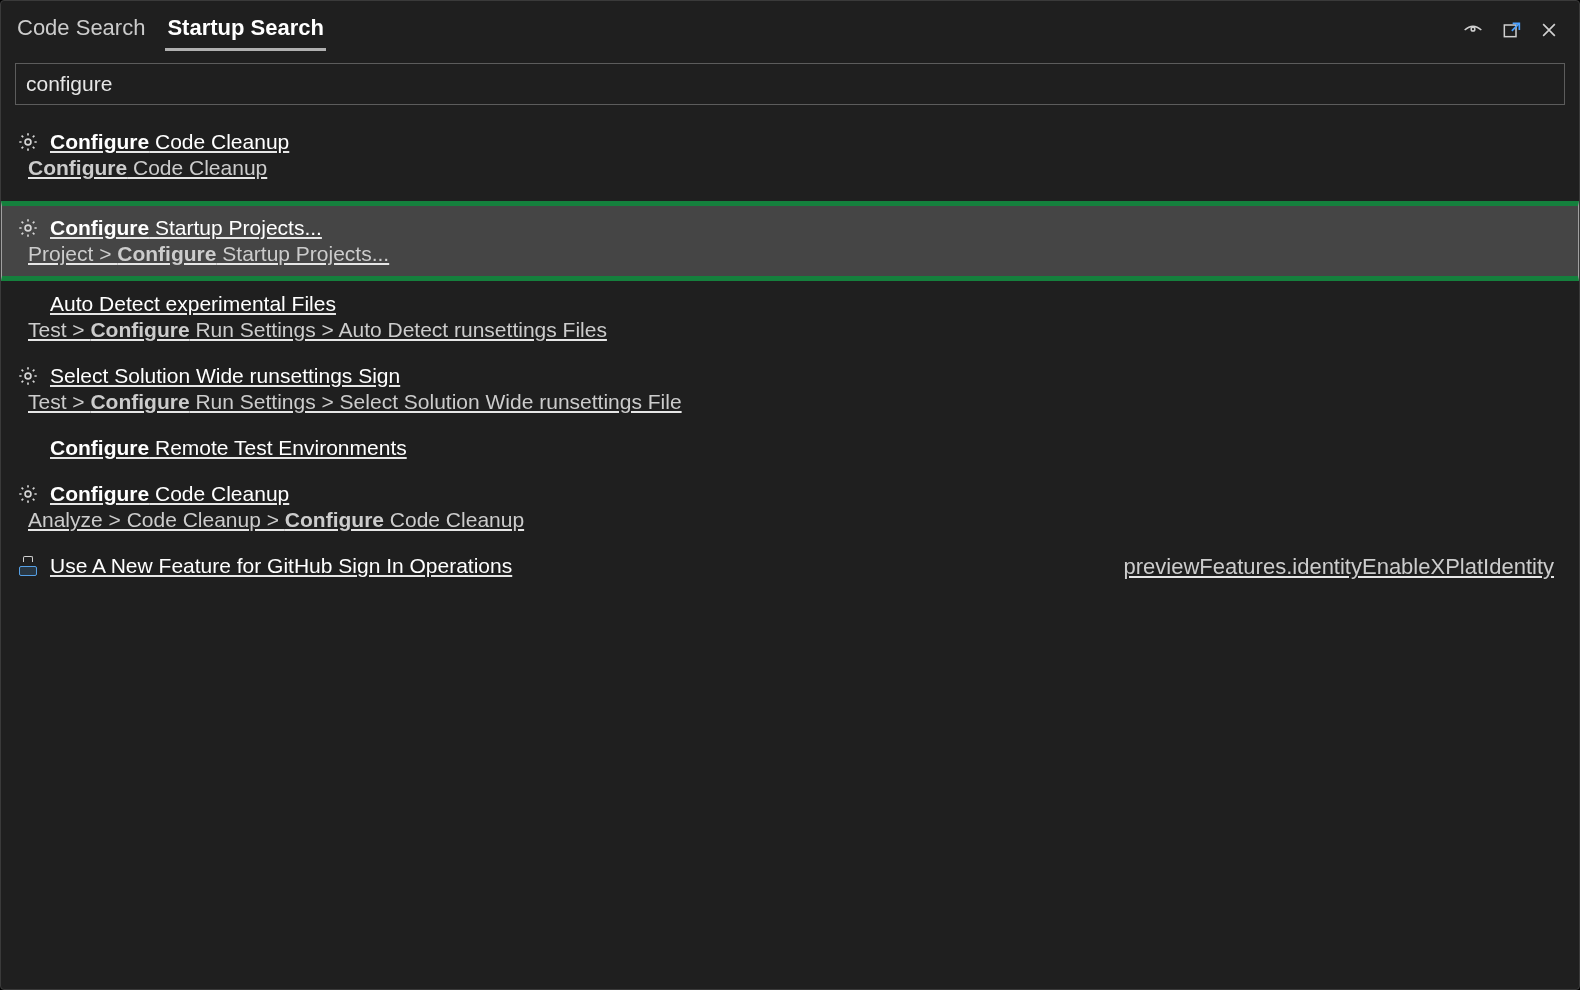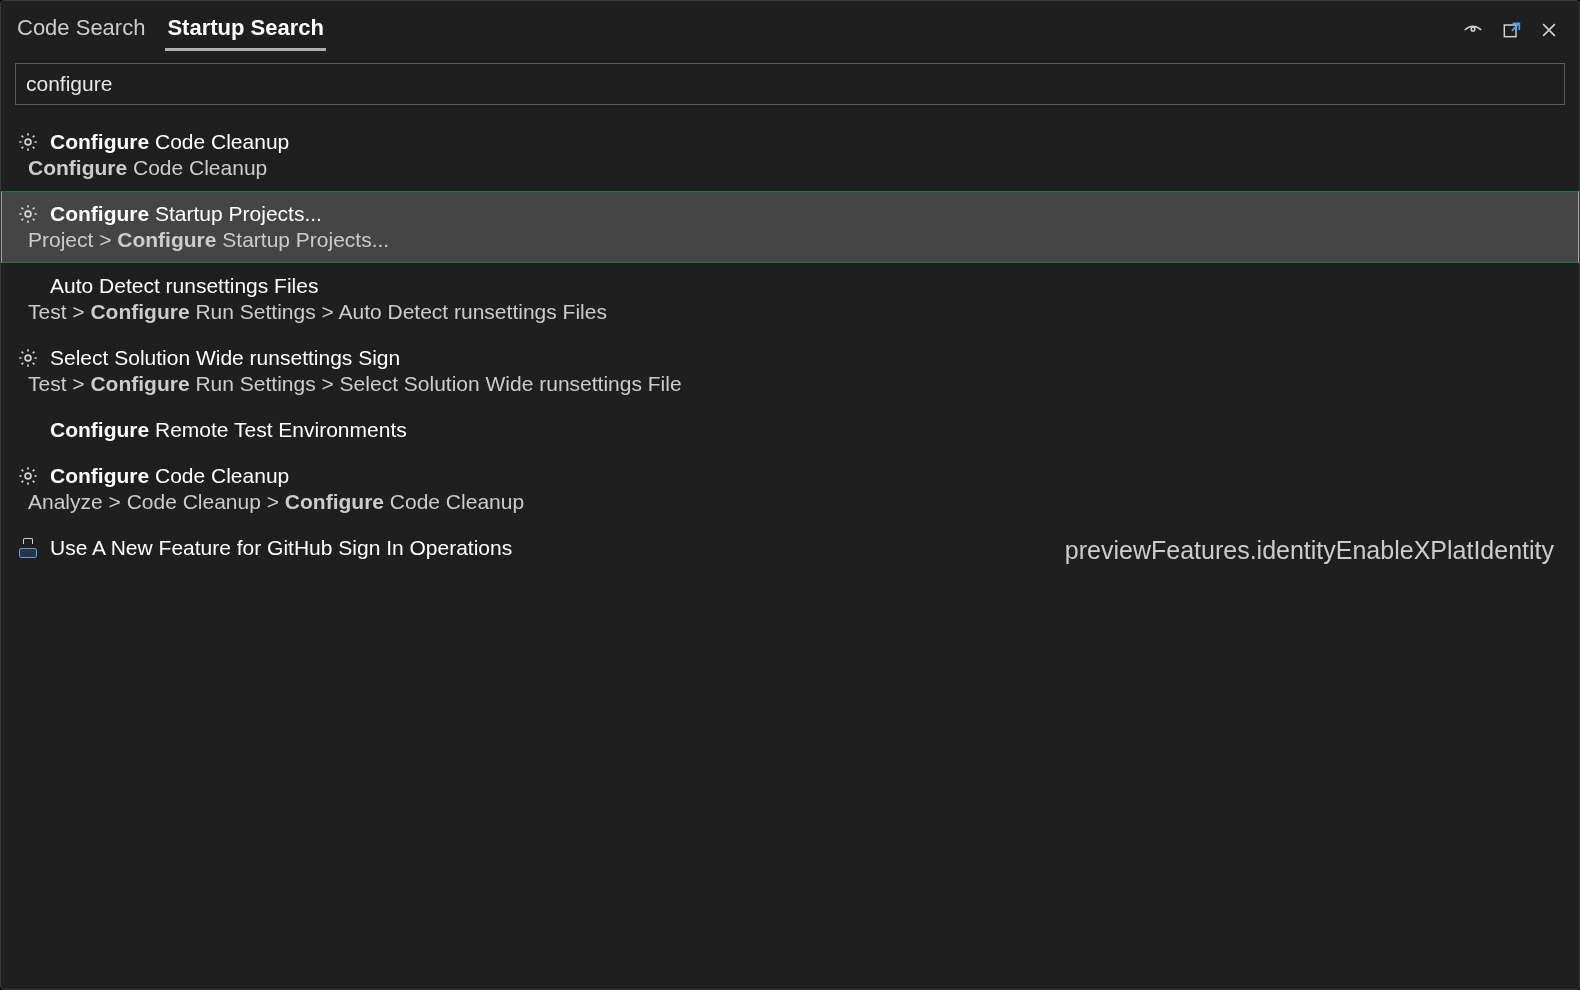--- a/index.html
+++ b/index.html
@@ -90,26 +90,28 @@
     outline: none;
     font-family: inherit;
   }
   .results {
     padding-top: 8px;
   }
   .item {
     padding: 10px 14px 10px 14px;
     border: 1px solid transparent;
     cursor: pointer;
+    text-decoration: underline;
   }
   .item.selected {
     background: var(--bg-hover);
-    border: 1px solid #15803d;
+    border: 5px solid #15803d;
     border-left: 1px solid #a0a0a0;
     border-right: 1px solid #a0a0a0;
+    margin-top: 10px;
   }
   .row1 {
     display: flex;
     align-items: center;
     gap: 10px;
     font-size: 21px;
     color: #fff;
   }
   .row-top {
     display: flex;
@@ -127,21 +129,21 @@
     width: 24px;
     height: 24px;
     display: flex;
     align-items: center;
     justify-content: center;
     flex: 0 0 24px;
     color: #d6d6d6;
   }
   .icon-slot.empty { }
   .meta {
-    font-size: 25px;
+    font-size: 22px;
     color: var(--text-dim);
     padding-right: 10px;
     white-space: nowrap;
   }
   .gear svg { stroke: currentColor; fill: none; }
   .toolbox-icon {
     width: 22px; height: 20px; position: relative;
   }
   .toolbox-icon .bottom {
     position:absolute; left:2px; right:2px; bottom:0; height:10px;
@@ -214,21 +216,21 @@
             </span>
             <span><span class="bold">Configure</span> Startup Projects...</span>
           </div>
         </div>
         <div class="path">Project &gt; <span class="bold">Configure</span> Startup Projects...</div>
       </div>
       <div class="item">
         <div class="row-top">
           <div class="row1">
             <span class="icon-slot empty"></span>
-            <span>Auto Detect runsettings Files</span>
+            <span>Auto Detect experimental Files</span>
           </div>
         </div>
         <div class="path">Test &gt; <span class="bold">Configure</span> Run Settings &gt; Auto Detect runsettings Files</div>
       </div>
       <div class="item">
         <div class="row-top">
           <div class="row1">
             <span class="icon-slot gear">
               <svg viewBox="0 0 24 24" width="22" height="22">
                 <circle cx="12" cy="12" r="3.2" stroke-width="1.8"></circle>

